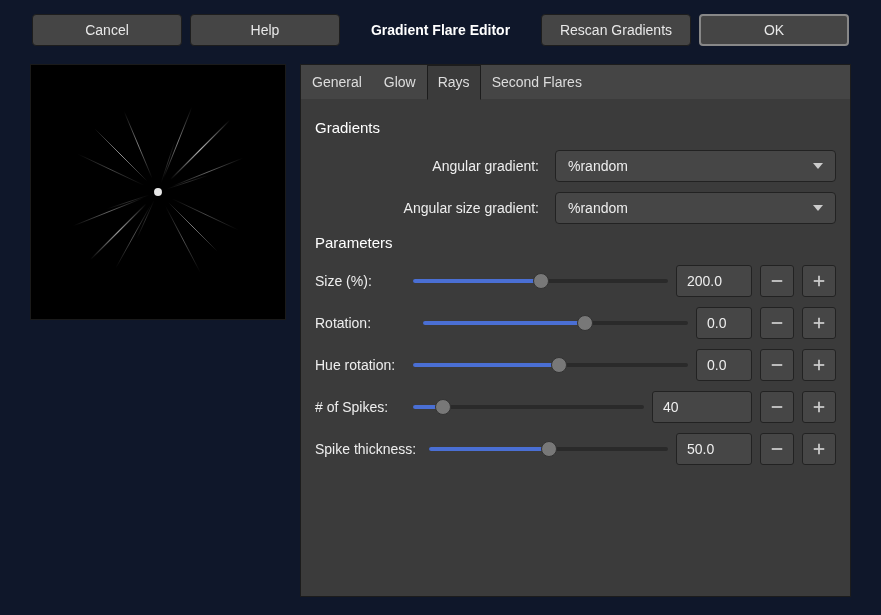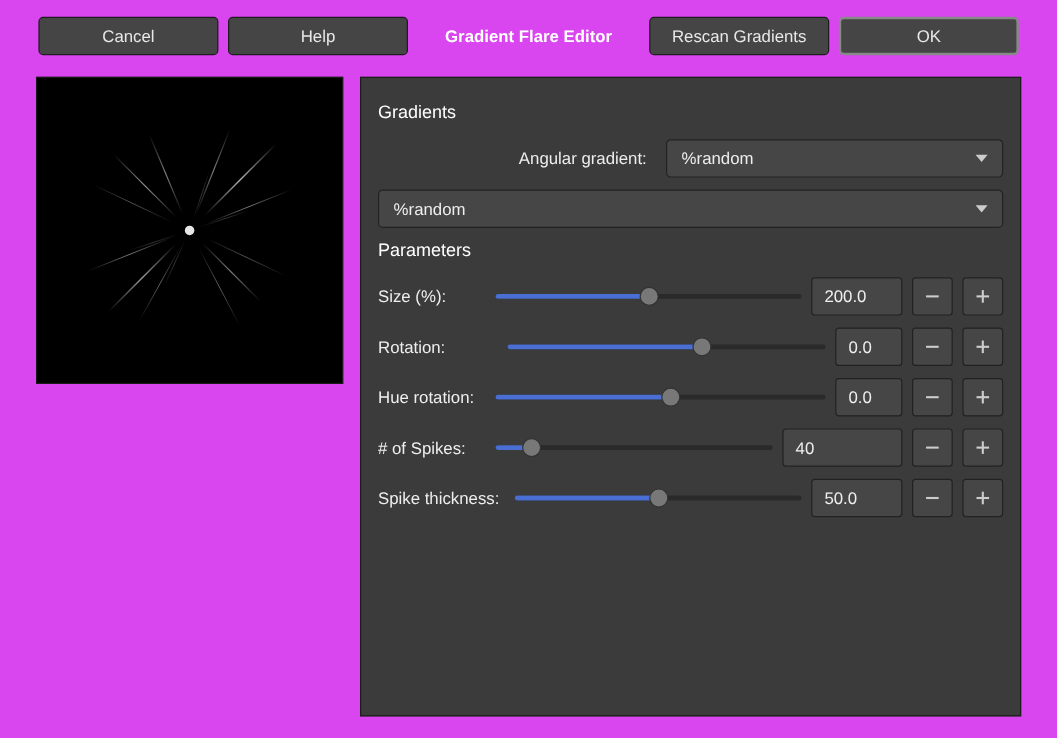--- a/index.html
+++ b/index.html
@@ -1,17 +1,17 @@
 <!DOCTYPE html>
 <html><head>
 <meta charset="utf-8">
 <style>
   * { box-sizing: border-box; margin: 0; padding: 0; font-family: sans-serif; }
   body { background: #000; width: 881px; height: 615px; overflow: hidden; }
-  .window { background: #d946ef; width: 881px; height: 615px; padding: 8px 8px; display: flex; flex-direction: column; }
+  .window { background: #0f172a; width: 881px; height: 615px; padding: 8px 8px; display: flex; flex-direction: column; }
   .titlebar { display: flex; gap: 8px; padding: 6px 24px 14px 24px; align-items: center; }
   .btn {
     flex: 0 0 150px; height: 32px; background: #454545; border: 1px solid #1d1d1d;
     border-radius: 4px; color: #e8e8e8; font-size: 14px; display: flex;
     align-items: center; justify-content: center; cursor: pointer;
   }
   .btn.ok { border: 2px solid #888; }
   .title { flex: 1; text-align: center; color: #fff; font-weight: bold; font-size: 14px; }
   .body { flex: 1; display: flex; gap: 12px; padding: 4px 22px 10px 22px; }
   .preview-col { flex: 0 0 258px; }
@@ -103,34 +103,41 @@
             <line x1="0" y1="0" x2="-25" y2="55" stroke-width="0.6" opacity="0.3"></line>
             <line x1="0" y1="0" x2="60" y2="-20" stroke-width="0.6" opacity="0.3"></line>
             <line x1="0" y1="0" x2="-60" y2="20" stroke-width="0.6" opacity="0.3"></line>
           </g>
           <circle cx="128" cy="128" r="4" fill="#fff" opacity="0.9"></circle>
         </svg>
       </div>
     </div>
 
     <div class="panel">
+      <div class="tabs">
+        <div class="tab">General</div>
+        <div class="tab">Glow</div>
+        <div class="tab active">Rays</div>
+        <div class="tab">Second Flares</div>
+      </div>
 
       <div class="content">
         <div class="section-title">Gradients</div>
 
 
         <div class="row">
           <div class="label">Angular gradient:</div>
           <div class="combo">
             <span>%random</span>
             <span class="chev"></span>
           </div>
         </div>
 
         <div class="row">
+          <div class="label">Angular size gradient:</div>
           <div class="combo">
             <span>%random</span>
             <span class="chev"></span>
           </div>
         </div>
 
         <div class="section-title" style="margin-top:8px">Parameters</div>
 
         <div class="param-row">
           <div class="plabel" style="width:60px">Size (%):</div>

